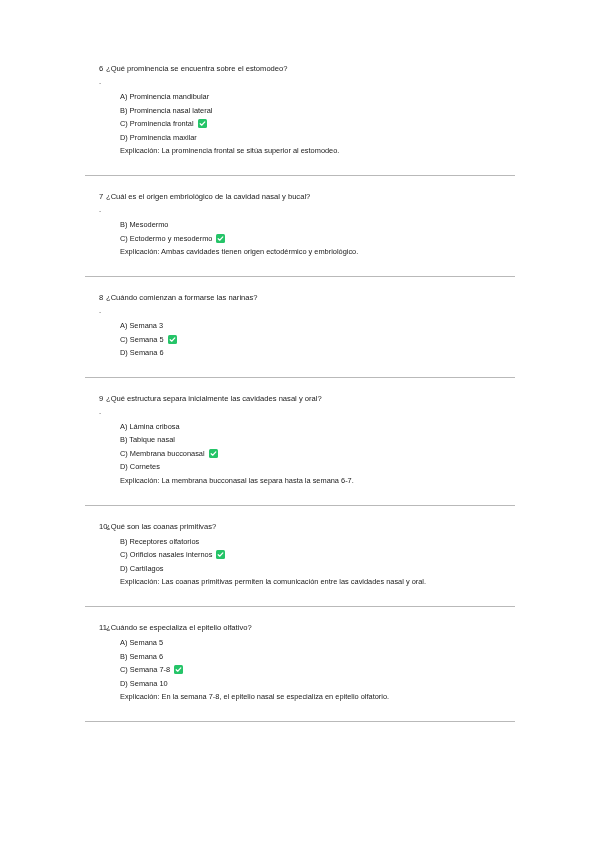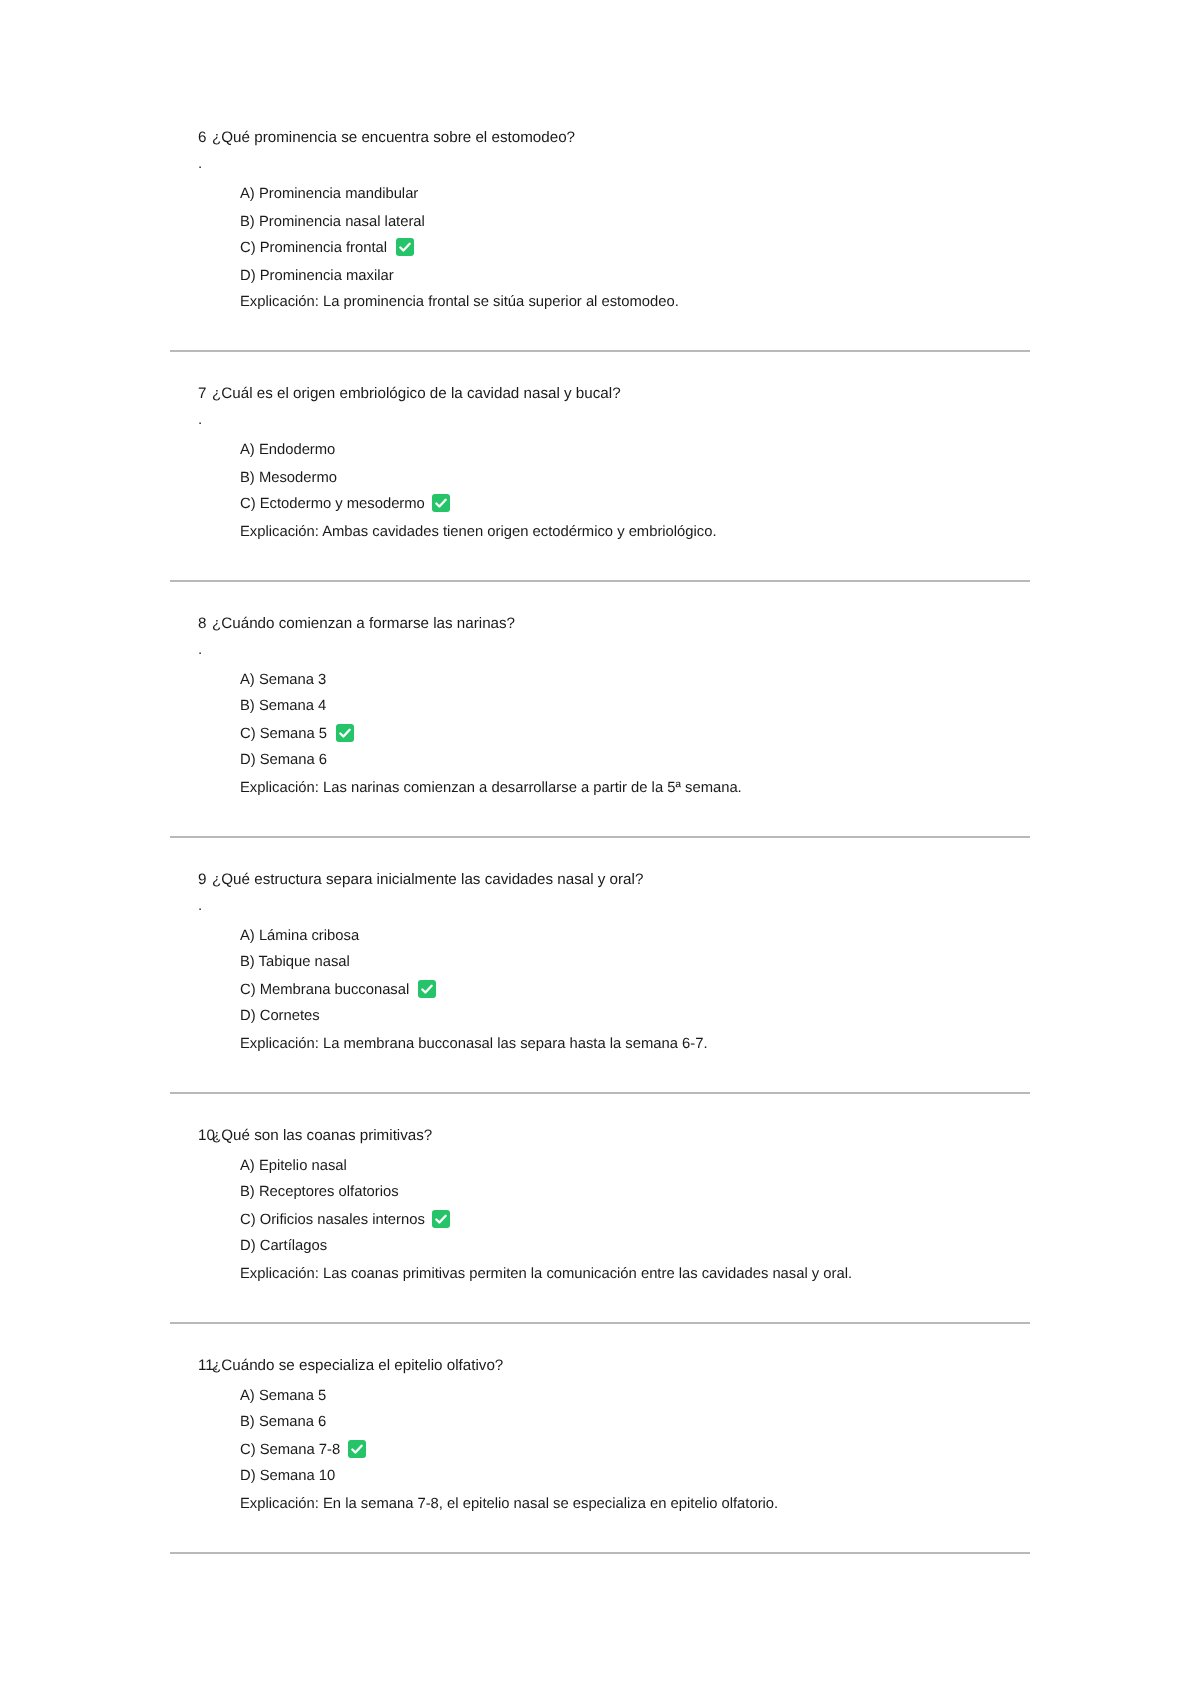--- a/index.html
+++ b/index.html
@@ -146,23 +146,20 @@
         <div class="explanation">Explicación: La prominencia frontal se sitúa superior al estomodeo.</div>
       </div>
       <div class="divider divider-gap-top divider-gap-bottom"></div>
       <div class="question-block">
         <div class="question-row">
           <div class="q-number">7 .</div>
           <div class="q-text">¿Cuál es el origen embriológico de la cavidad nasal y bucal?</div>
         </div>
         <ul class="options">
           <li class="option-row">
-            <span class="option-text">A) Endodermo</span>
-          </li>
-          <li class="option-row">
             <span class="option-text">B) Mesodermo</span>
           </li>
           <li class="option-row">
             <span class="option-text">C) Ectodermo y mesodermo</span>
             <span class="check-icon">
               <svg viewBox="0 0 12 12">
                 <path d="M2 6.4 L4.6 9 L10 3.2" fill="none" stroke="#ffffff" stroke-width="2" stroke-linecap="round" stroke-linejoin="round"></path>
               </svg>
             </span>
           </li>
@@ -173,35 +170,31 @@
       <div class="question-block">
         <div class="question-row">
           <div class="q-number">8 .</div>
           <div class="q-text">¿Cuándo comienzan a formarse las narinas?</div>
         </div>
         <ul class="options">
           <li class="option-row">
             <span class="option-text">A) Semana 3</span>
           </li>
           <li class="option-row">
-            <span class="option-text">B) Semana 4</span>
-          </li>
-          <li class="option-row">
             <span class="option-text">C) Semana 5</span>
             <span class="check-icon">
               <svg viewBox="0 0 12 12">
                 <path d="M2 6.4 L4.6 9 L10 3.2" fill="none" stroke="#ffffff" stroke-width="2" stroke-linecap="round" stroke-linejoin="round"></path>
               </svg>
             </span>
           </li>
           <li class="option-row">
             <span class="option-text">D) Semana 6</span>
           </li>
         </ul>
-        <div class="explanation">Explicación: Las narinas comienzan a desarrollarse a partir de la 5ª semana.</div>
       </div>
       <div class="divider divider-gap-top divider-gap-bottom"></div>
       <div class="question-block">
         <div class="question-row">
           <div class="q-number">9 .</div>
           <div class="q-text">¿Qué estructura separa inicialmente las cavidades nasal y oral?</div>
         </div>
         <ul class="options">
           <li class="option-row">
             <span class="option-text">A) Lámina cribosa</span>
@@ -224,23 +217,20 @@
         <div class="explanation">Explicación: La membrana bucconasal las separa hasta la semana 6-7.</div>
       </div>
       <div class="divider divider-gap-top divider-gap-bottom"></div>
       <div class="question-block">
         <div class="question-row">
           <div class="q-number">10.</div>
           <div class="q-text">¿Qué son las coanas primitivas?</div>
         </div>
         <ul class="options">
           <li class="option-row">
-            <span class="option-text">A) Epitelio nasal</span>
-          </li>
-          <li class="option-row">
             <span class="option-text">B) Receptores olfatorios</span>
           </li>
           <li class="option-row">
             <span class="option-text">C) Orificios nasales internos</span>
             <span class="check-icon">
               <svg viewBox="0 0 12 12">
                 <path d="M2 6.4 L4.6 9 L10 3.2" fill="none" stroke="#ffffff" stroke-width="2" stroke-linecap="round" stroke-linejoin="round"></path>
               </svg>
             </span>
           </li>

